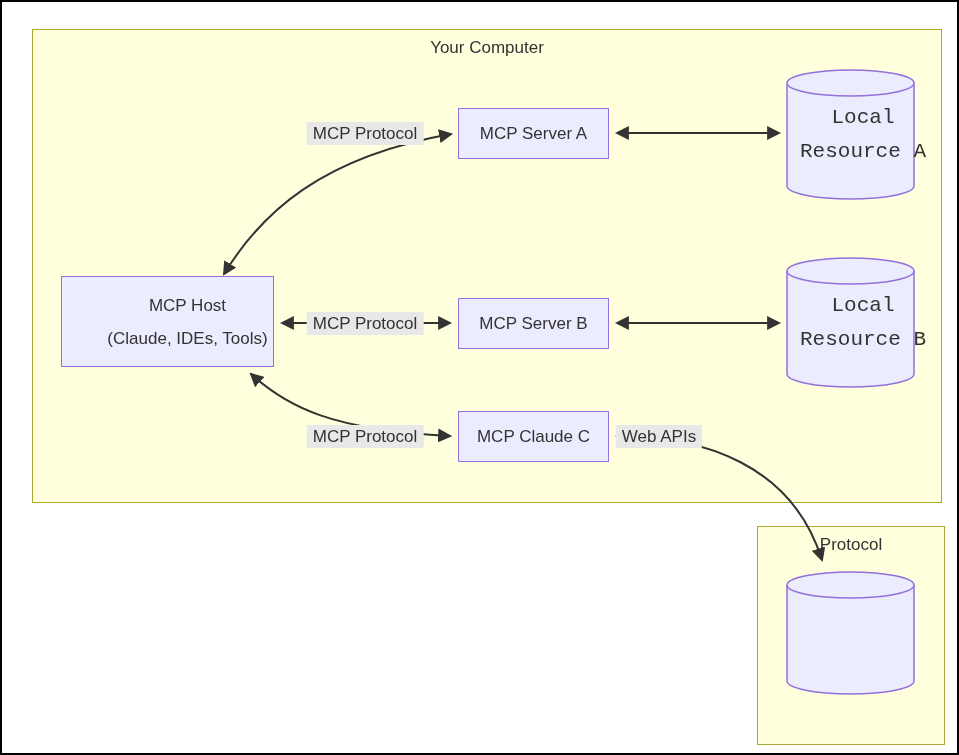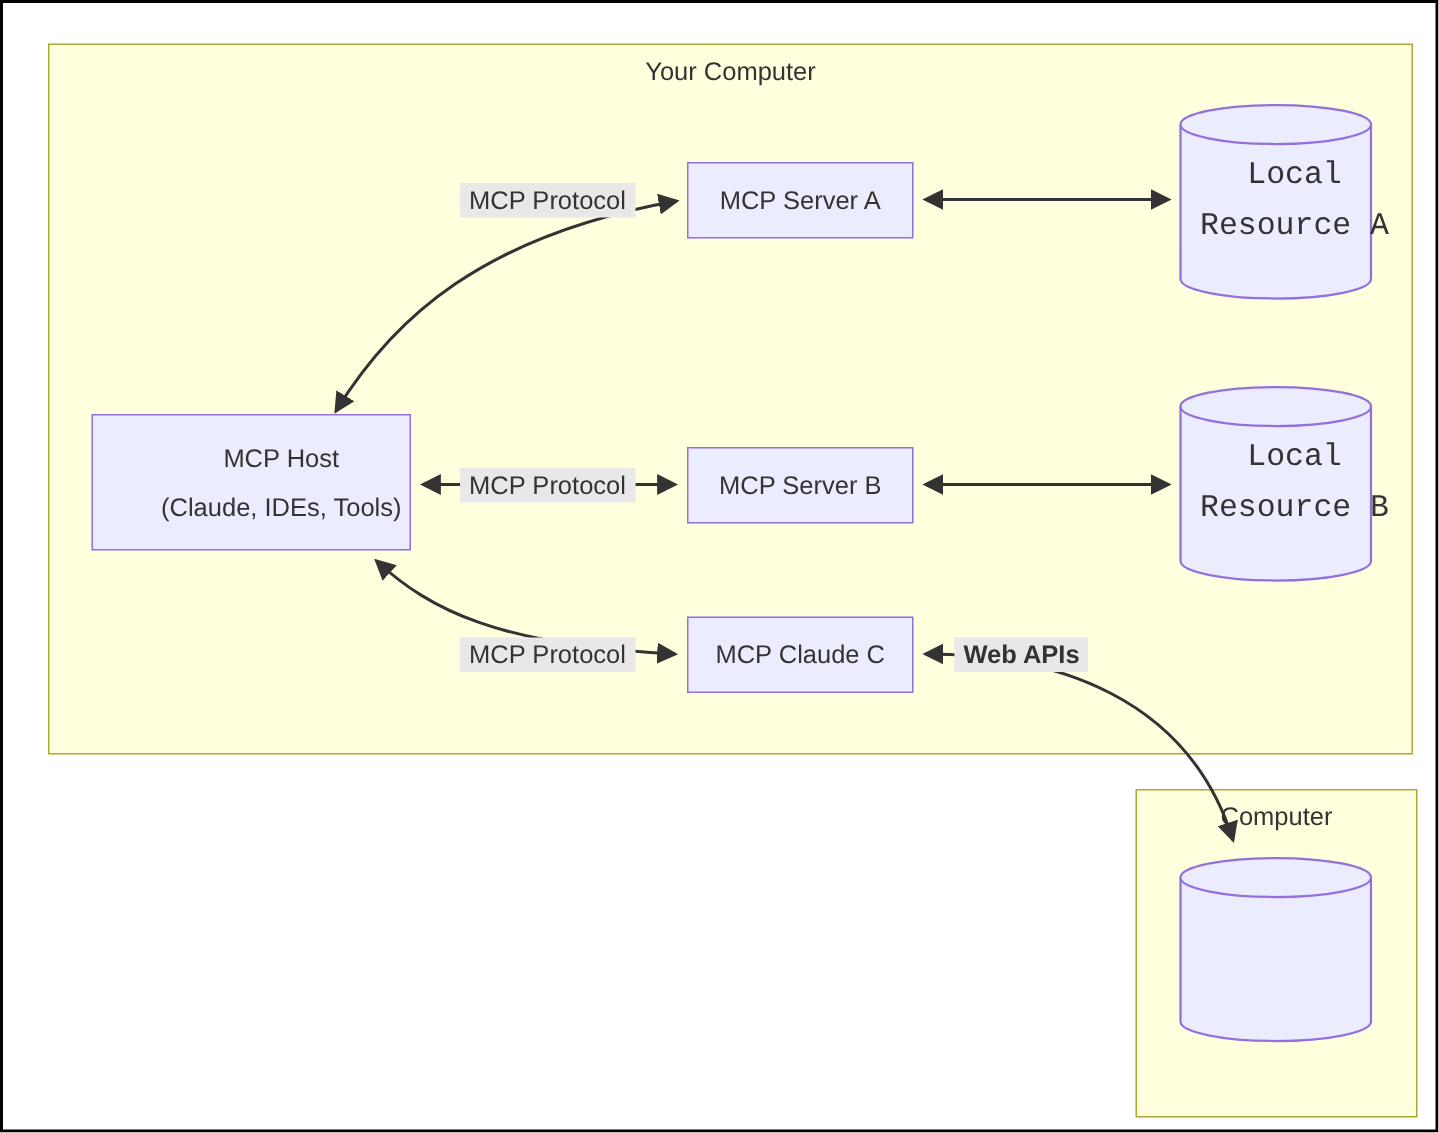--- a/index.html
+++ b/index.html
@@ -83,36 +83,36 @@
   #node-mcp-server-b    { left: 456px; top: 296px; width: 151px; height: 51px; }
   #node-mcp-server-c    { left: 456px; top: 409px; width: 151px; height: 51px; }
 
   #label-local-resource-a  { left: 785px; top: 99px;  }
   #label-local-resource-b  { left: 785px; top: 287px; }
   #label-remote-resource-c { left: 785px; top: 600px; }
 
   #edge-label-protocol-a { left: 363px; top: 120px; }
   #edge-label-protocol-b { left: 363px; top: 310px; }
   #edge-label-protocol-c { left: 363px; top: 423px; }
-  #edge-label-web-apis   { left: 679px; top: 423px; font-weight: bold; }
+  #edge-label-web-apis   { left: 657px; top: 423px; }
 
   #group-your-computer { left: 30px;  top: 27px;  width: 908px; height: 472px; }
   #group-internet      { left: 755px; top: 524px; width: 186px; height: 217px; }
 </style>
 </head>
 <body>
 
 <div id="canvas">
 
   <div class="group" id="group-your-computer">
     <div class="group-title">Your Computer</div>
   </div>
 
   <div class="group" id="group-internet">
-    <div class="group-title">Computer</div>
+    <div class="group-title">Protocol</div>
   </div>
 
   <svg id="arrow-layer" viewBox="0 0 959 755">
     <defs>
       <marker id="arrow" viewBox="0 0 10 10" refX="8.5" refY="5" markerWidth="7" markerHeight="7" orient="auto-start-reverse">
         <path d="M0,0 L10,5 L0,10 z" fill="#333333"></path>
       </marker>
     </defs>
 
     <g>

